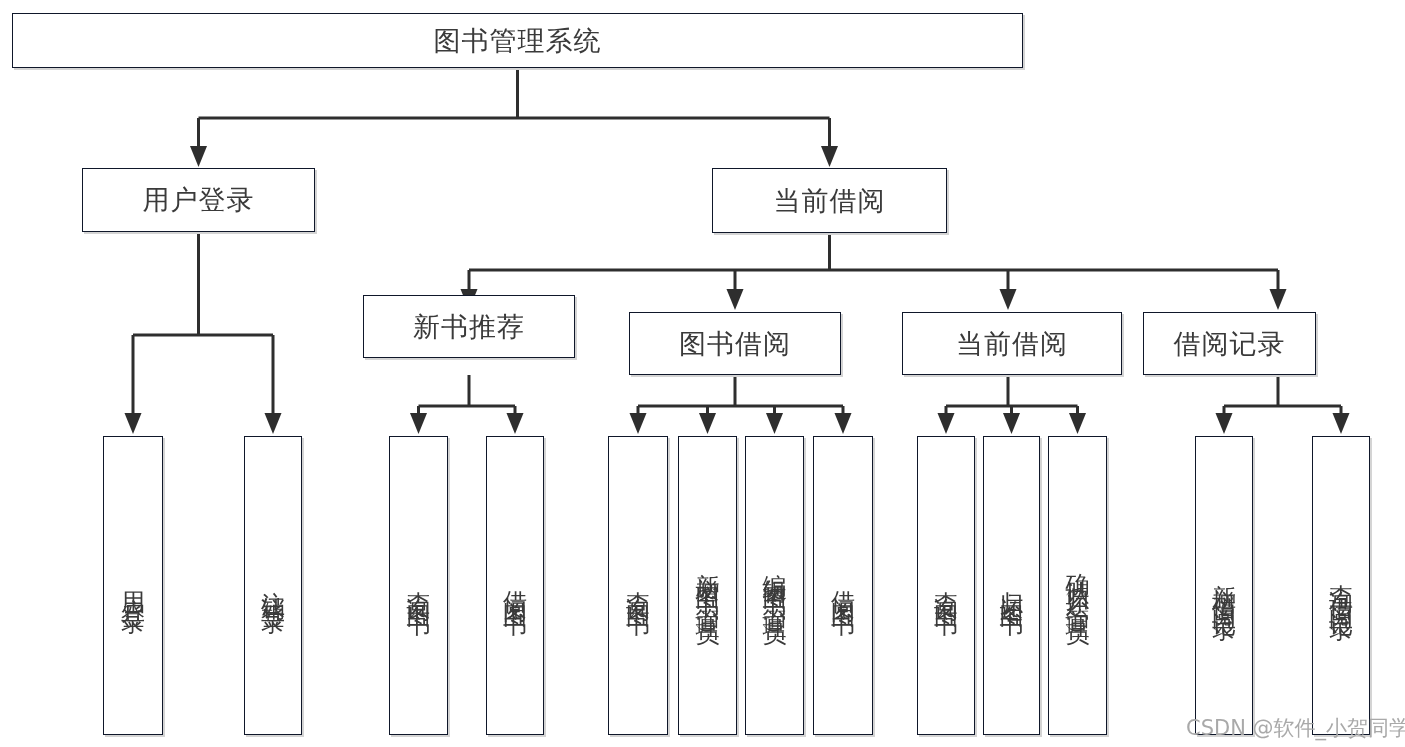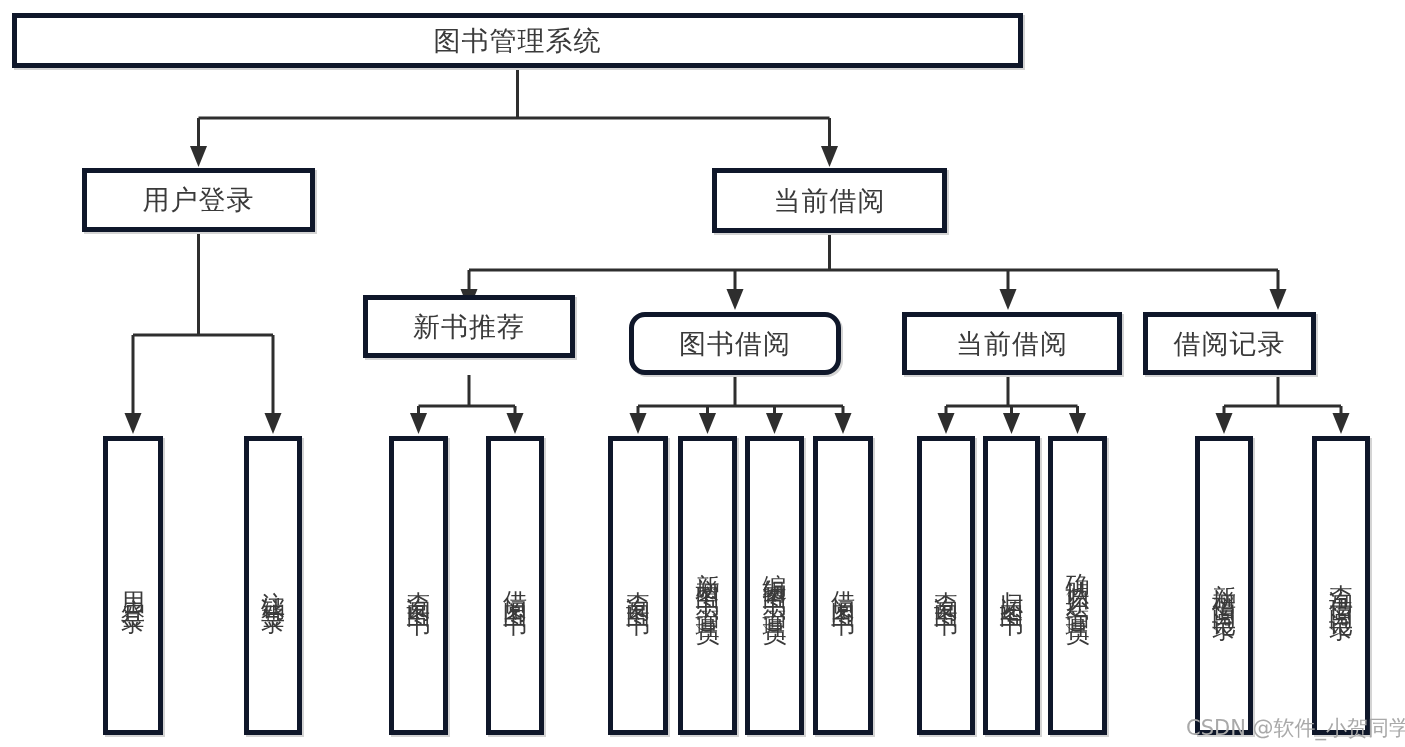--- a/index.html
+++ b/index.html
@@ -3,21 +3,21 @@
 <meta charset="utf-8">
 <style>
   html,body { margin:0; padding:0; background:#ffffff; }
   .canvas {
     position:relative; width:1405px; height:747px; background:#ffffff;
     font-family:"DejaVu Sans","Liberation Sans",sans-serif;
     overflow:hidden;
   }
   .node {
     position:absolute; background:#ffffff;
-    border:5px solid #0f172a; box-sizing:border-box;
+    border:1px solid #0f172a; box-sizing:border-box;
     display:flex; align-items:center; justify-content:center;
     color:#3a3a3a;
     box-shadow:2px 2px 0 #d4d4d4;
     z-index:2;
   }
   .hlabel { font-size:27px; letter-spacing:1px; white-space:nowrap; }
   .vlabel {
     writing-mode:vertical-rl; text-orientation:mixed;
     font-size:24px; letter-spacing:7px; white-space:nowrap;
   }
@@ -77,21 +77,21 @@
   <div class="node" style="left:82px; top:168px; width:233px; height:64px;">
     <span class="hlabel">用户登录</span>
   </div>
   <div class="node" style="left:712px; top:168px; width:235px; height:65px;">
     <span class="hlabel">当前借阅</span>
   </div>
 
   <div class="node" style="left:363px; top:295px; width:212px; height:63px;">
     <span class="hlabel">新书推荐</span>
   </div>
-  <div class="node" style="left:629px; top:312px; width:212px; height:63px;border-radius:16px;">
+  <div class="node" style="left:629px; top:312px; width:212px; height:63px;">
     <span class="hlabel">图书借阅</span>
   </div>
   <div class="node" style="left:902px; top:312px; width:220px; height:63px;">
     <span class="hlabel">当前借阅</span>
   </div>
   <div class="node" style="left:1143px; top:312px; width:173px; height:63px;">
     <span class="hlabel">借阅记录</span>
   </div>
 
   <div class="node" style="left:103px; top:436px; width:60px; height:299px;">

